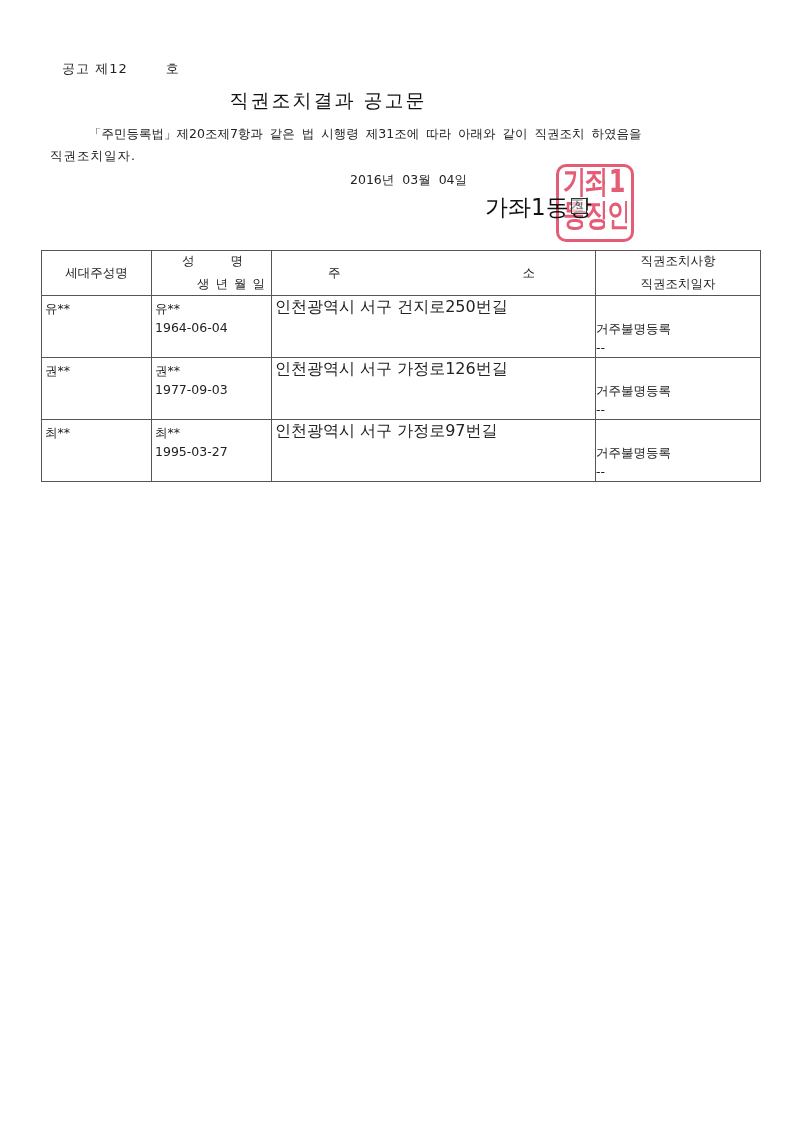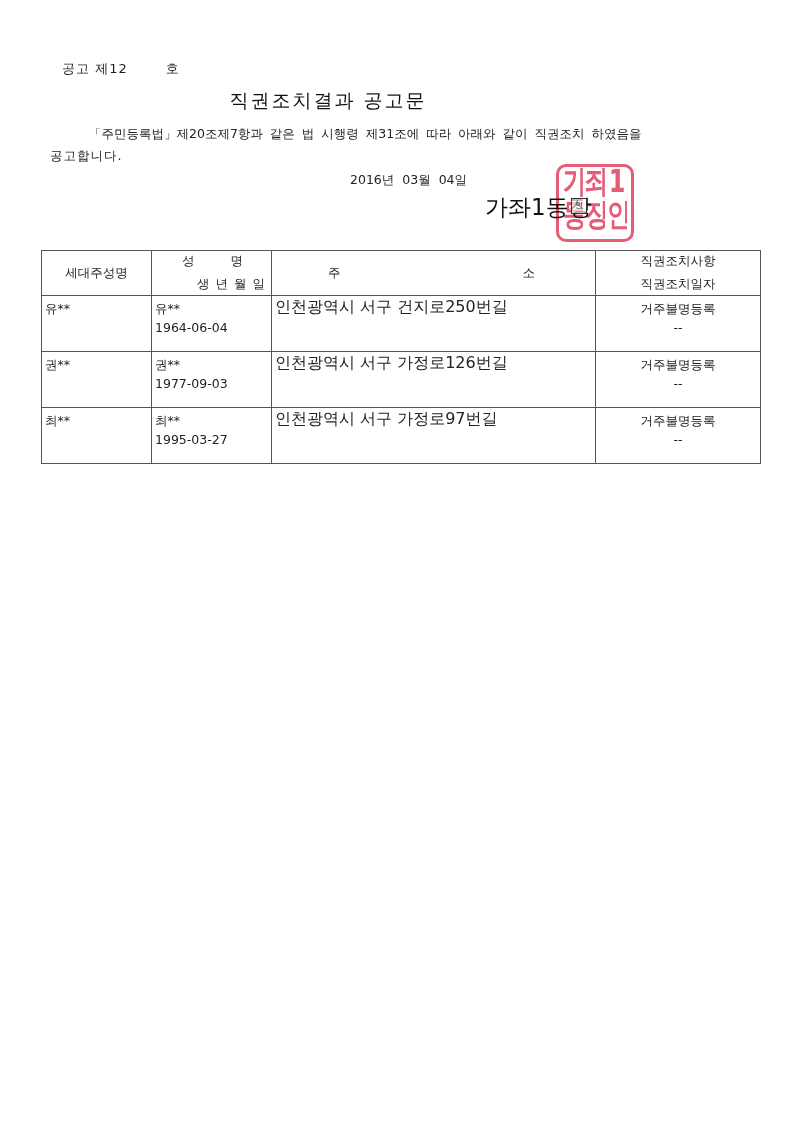--- a/index.html
+++ b/index.html
@@ -38,33 +38,33 @@
   table.records th, table.records td { border: 1.5px solid #555; vertical-align: top; padding: 0; }
   table.records th { font-weight: normal; height: 44px; vertical-align: middle; text-align: center; }
   .col1 { width: 110px; } .col2 { width: 120px; } .col3 { width: 324px; } .col4 { width: 165px; }
   .hdr-name { display: flex; justify-content: space-between; padding: 0 28px 0 30px; margin-bottom: 6px; }
   .hdr-birth { letter-spacing: 6px; text-align: right; }
   .hdr-addr { display: flex; justify-content: space-between; padding: 0 60px 0 56px; }
   .hdr-action div + div { margin-top: 6px; }
   table.records td { height: 55px; }
   .cell-text { padding: 3px 0 0 3px; line-height: 19px; }
   .cell-addr { padding: 1px 0 0 3px; font-size: 16px; }
-  .cell-action { text-align: center; padding-top: 3px; line-height: 19px; }
+  .cell-action { padding-top: 3px; line-height: 19px; margin-top: 20px; }
 </style>
 </head>
 <body>
 
 <div class="abs notice-no">
   <span>공고 제</span><span class="num">12</span><span class="suffix">호</span>
 </div>
 
 <div class="abs title">직권조치결과 공고문</div>
 
 <div class="abs body-line1">「주민등록법」제20조제7항과 같은 법 시행령  제31조에  따라  아래와  같이 직권조치 하였음을</div>
-<div class="abs body-line2">공고합니다.</div>
+<div class="abs body-line2">직권조치일자.</div>
 
 <div class="abs date">2016년 03월 04일</div>
 
 <div class="seal">
   <span>가</span>
   <span>좌</span>
   <span>1</span>
   <span>동</span>
   <span>장</span>
   <span>인</span>

